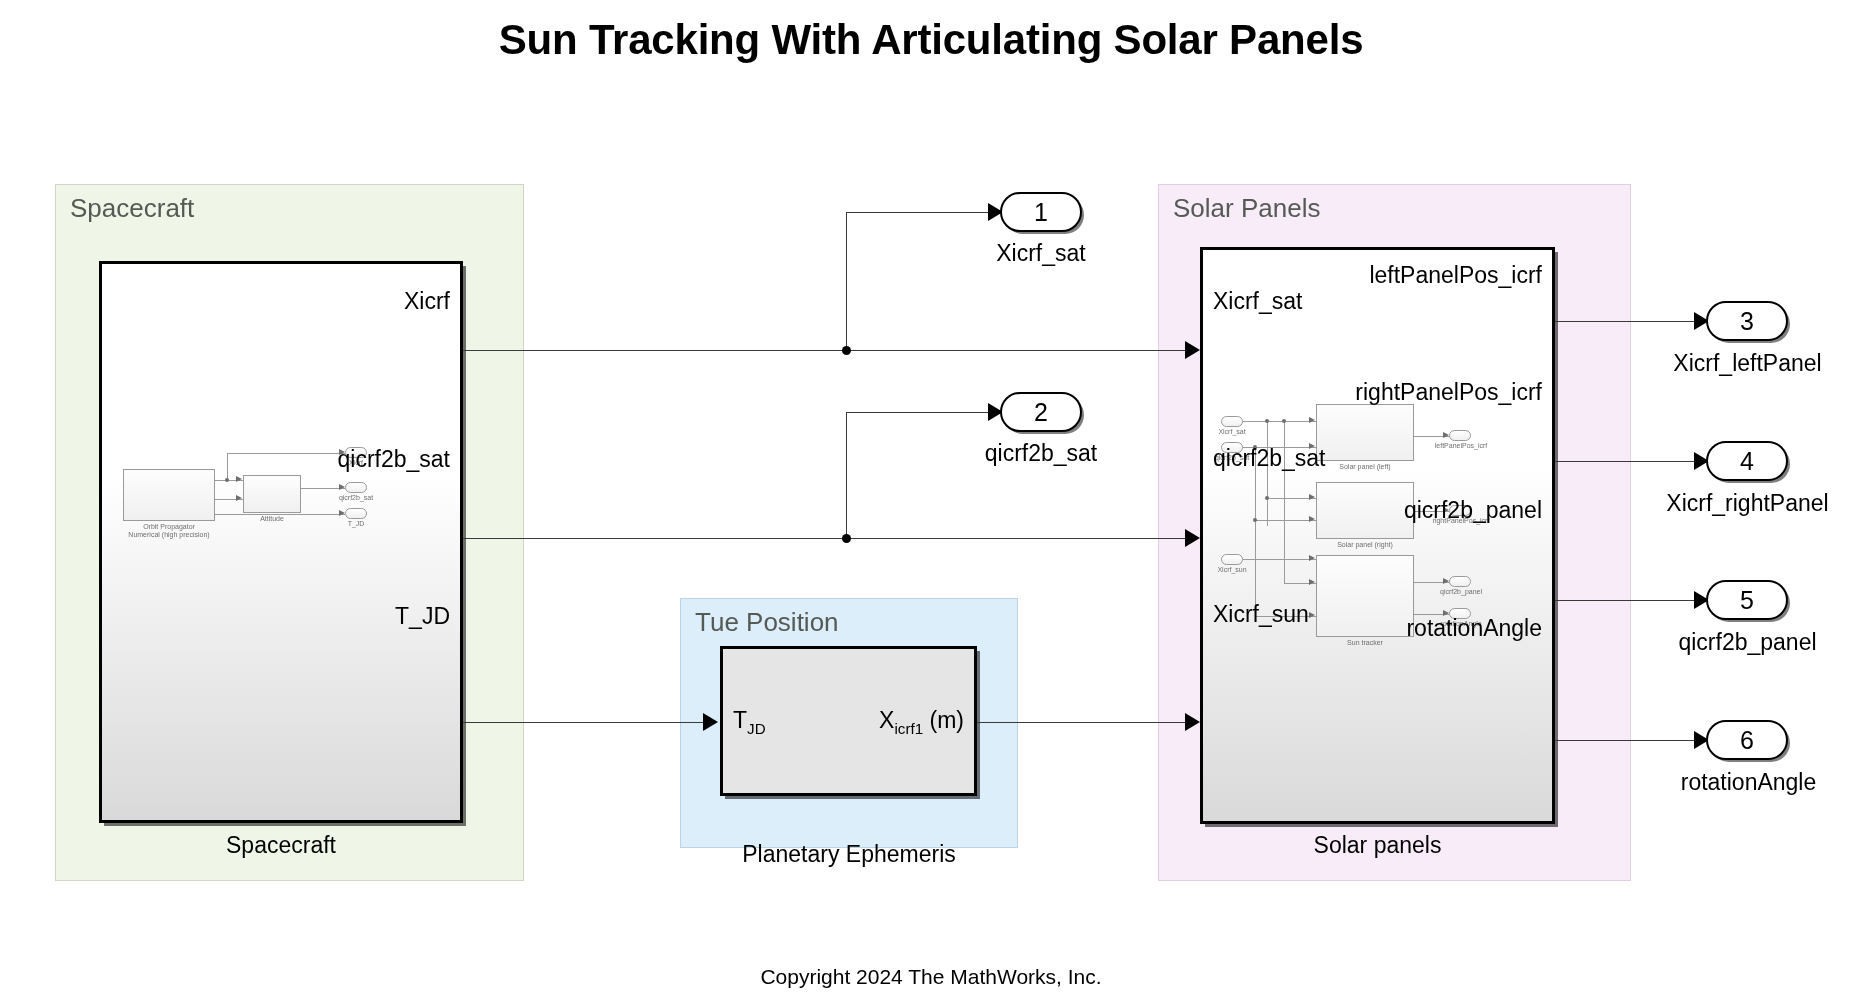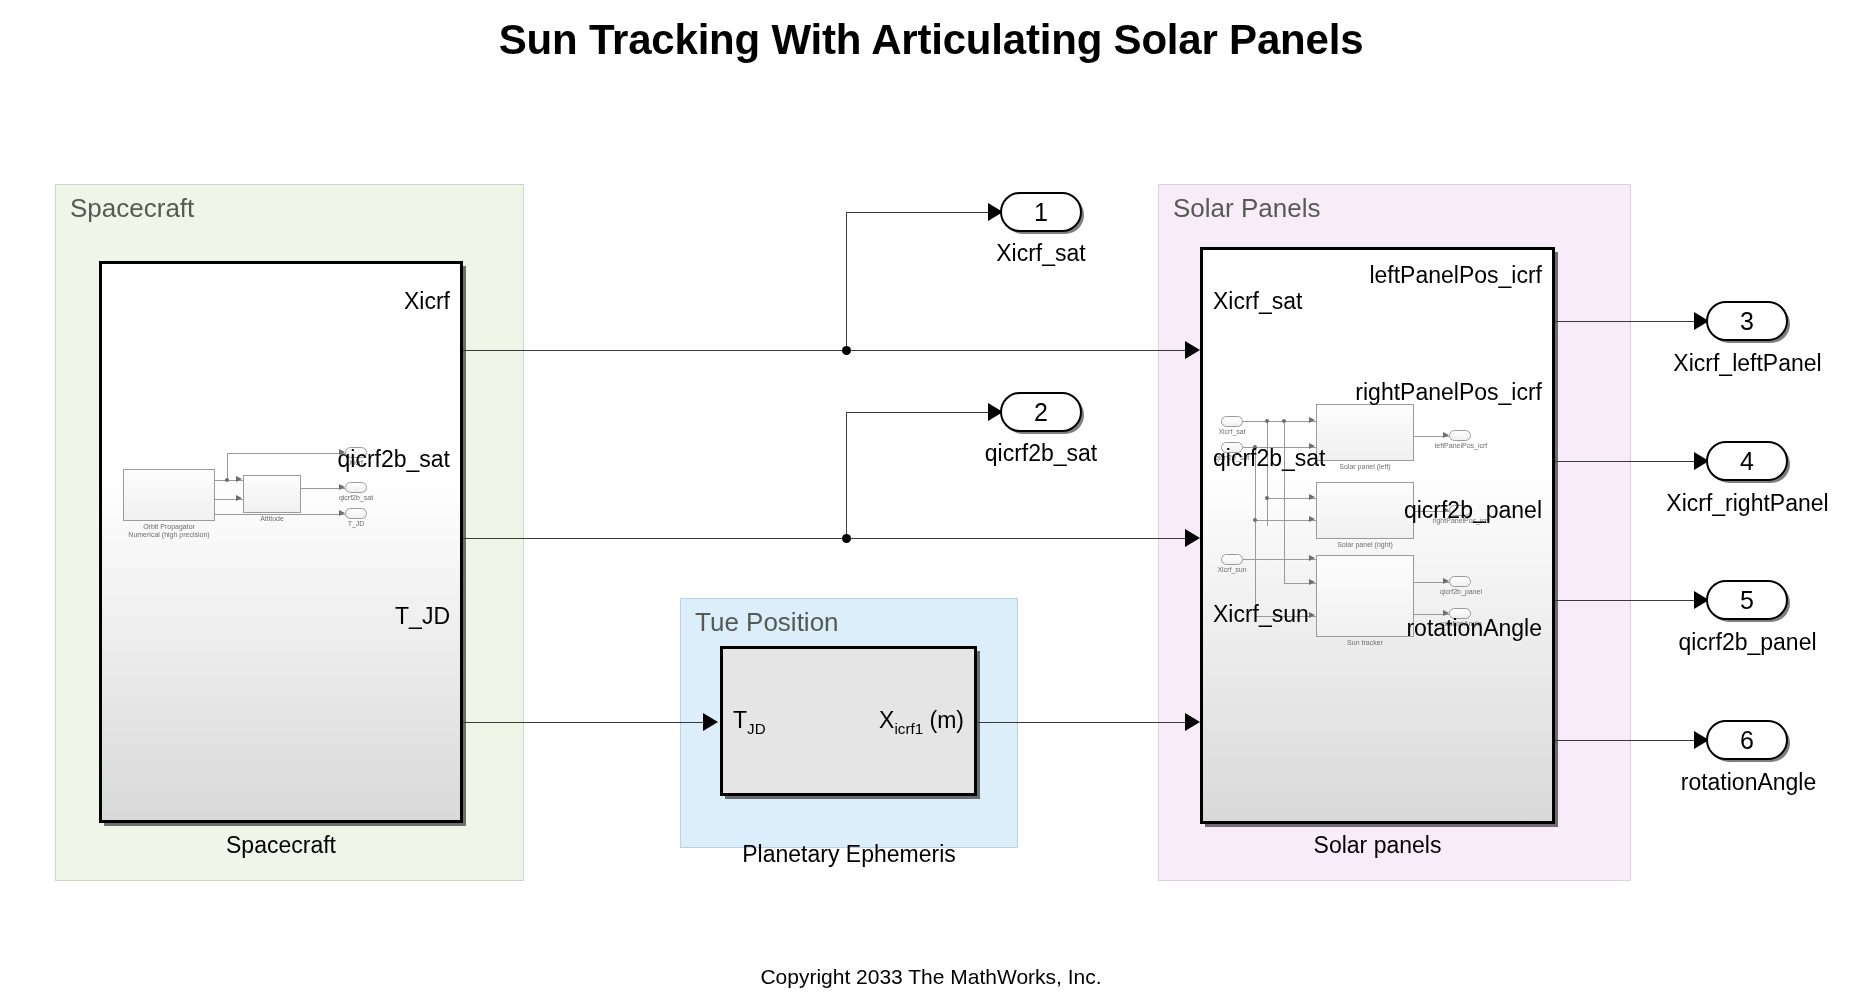--- a/index.html
+++ b/index.html
@@ -290,15 +290,15 @@
 
   <div class="outport" style="left:1706px;top:441px;">4</div>
   <div class="outport-label" style="left:1640px;top:490px;width:215px;">Xicrf_rightPanel</div>
 
   <div class="outport" style="left:1706px;top:580px;">5</div>
   <div class="outport-label" style="left:1655px;top:629px;width:185px;">qicrf2b_panel</div>
 
   <div class="outport" style="left:1706px;top:720px;">6</div>
   <div class="outport-label" style="left:1660px;top:769px;width:177px;">rotationAngle</div>
 
-  <div class="copyright">Copyright 2033 The MathWorks, Inc.</div>
+  <div class="copyright">Copyright 2024 The MathWorks, Inc.</div>
 
 </div>
 
 </body></html>

